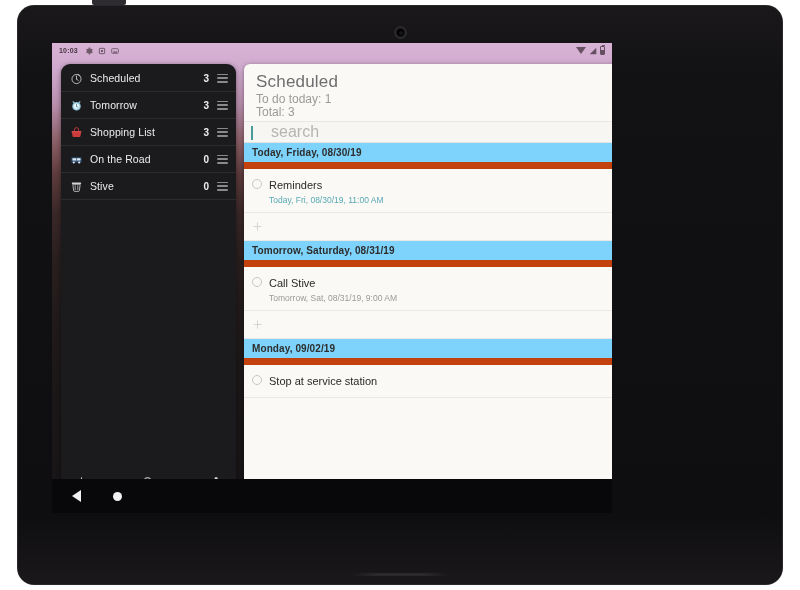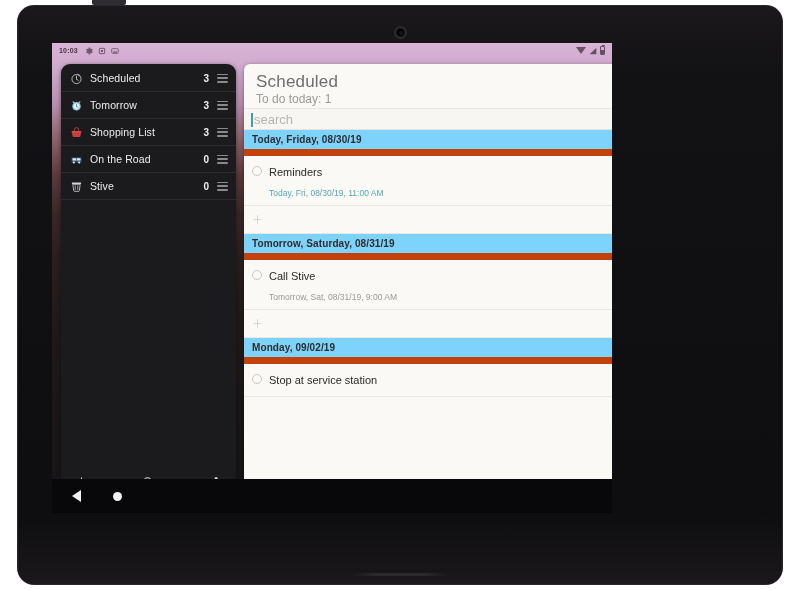--- a/index.html
+++ b/index.html
@@ -138,22 +138,22 @@
   .meta-line { display: flex; justify-content: space-between; font-size: 12px; color: #9a9a98; line-height: 12px; margin-top: 1px; }
   #search-row {
     position: relative; margin-top: 3px;
     border-top: 1px solid #e8e7e3; border-bottom: 1px solid #e3e2de;
     background: #f7f6f2;
     height: 22px; display: flex; align-items: center;
   }
   #search-caret { position: absolute; left: 7px; top: 4px; width: 1.6px; height: 14px; background: #4a9c9c; }
   #search-input {
     border: 0; outline: 0; background: transparent;
-    font-family: "Liberation Sans", sans-serif; font-size: 13px;
-    color: #3a3a3a; padding-left: 10px; width: calc(100% - 30px); height: 100%;
+    font-family: "Liberation Sans", sans-serif; font-size: 16px;
+    color: #3a3a3a; padding-left: 27px; width: calc(100% - 30px); height: 100%;
   }
   #search-input::placeholder { color: #b6b5b1; }
   #search-clear {
     position: absolute; right: 8px; top: 50%; transform: translateY(-50%);
     width: 11px; height: 11px; cursor: pointer; opacity: .55;
   }
 
   #task-list { flex: 1 1 auto; overflow: hidden; }
   .group-header {
     background: #7dd3fc; color: #2d2d2d;
@@ -165,21 +165,21 @@
     position: relative; display: flex; align-items: flex-start;
     padding: 6px 30px 6px 8px; min-height: 33px;
     border-bottom: 1px solid #e9e8e4; background: #faf9f5; cursor: pointer;
   }
   .task-check {
     width: 10px; height: 10px; border: 1.3px solid #c8c7c3; border-radius: 50%;
     flex: 0 0 10px; margin-top: 4px; margin-right: 7px; cursor: pointer; background: transparent;
   }
   .task-text { flex: 1 1 auto; min-width: 0; }
   .task-title { font-size: 11px; color: #2a2a2a; line-height: 14px; }
-  .task-sub { font-size: 8.5px; line-height: 12px; margin-top: 7px; color: #9b9a97; }
+  .task-sub { font-size: 8.5px; line-height: 12px; margin-top: 1px; color: #9b9a97; }
   .task-sub.accent { color: #56a8b4; }
   .task-info { position: absolute; right: 9px; top: 12px; width: 11px; height: 11px; cursor: pointer; opacity: .45; }
   .add-row {
     height: 28px; display: flex; align-items: center; padding-left: 8px;
     border-bottom: 1px solid #e9e8e4; background: #faf9f5; cursor: pointer;
   }
   .add-plus { width: 11px; height: 11px; opacity: .32; display: block; }
 
   
   #nav-bar {
@@ -349,20 +349,24 @@
         <div id="panel-title">Scheduled</div>
         <svg id="panel-clock-icon" viewBox="0 0 24 24">
           <circle cx="12" cy="13" r="8.4" fill="none" stroke="#b9b0b6" stroke-width="1.5"></circle>
           <path d="M12 13V7.4" stroke="#b9b0b6" stroke-width="1.5" stroke-linecap="round"></path>
           <path d="M12 13l3.3 2.6" stroke="#b9b0b6" stroke-width="1.5" stroke-linecap="round"></path>
           <path d="M14.8 4.6c1.6.4 2.9 1.3 3.9 2.4" stroke="#b9b0b6" stroke-width="1.5" fill="none" stroke-linecap="round"></path>
         </svg>
         <div class="meta-line">
           <span>To do today: 1</span>
         </div>
+        <div class="meta-line">
+          <span>Total: 3</span>
+          <span>Done: 0</span>
+        </div>
       </div>
 
       <div id="search-row">
         <span id="search-caret"></span>
         <input id="search-input" type="text" placeholder="search" style="">
         <svg id="search-clear" viewBox="0 0 24 24">
           <circle cx="12" cy="12" r="9.5" fill="none" stroke="#9c9b98" stroke-width="1.6"></circle>
           <path d="M8.8 8.8l6.4 6.4M15.2 8.8l-6.4 6.4" stroke="#9c9b98" stroke-width="1.6" stroke-linecap="round"></path>
         </svg>
       </div>

